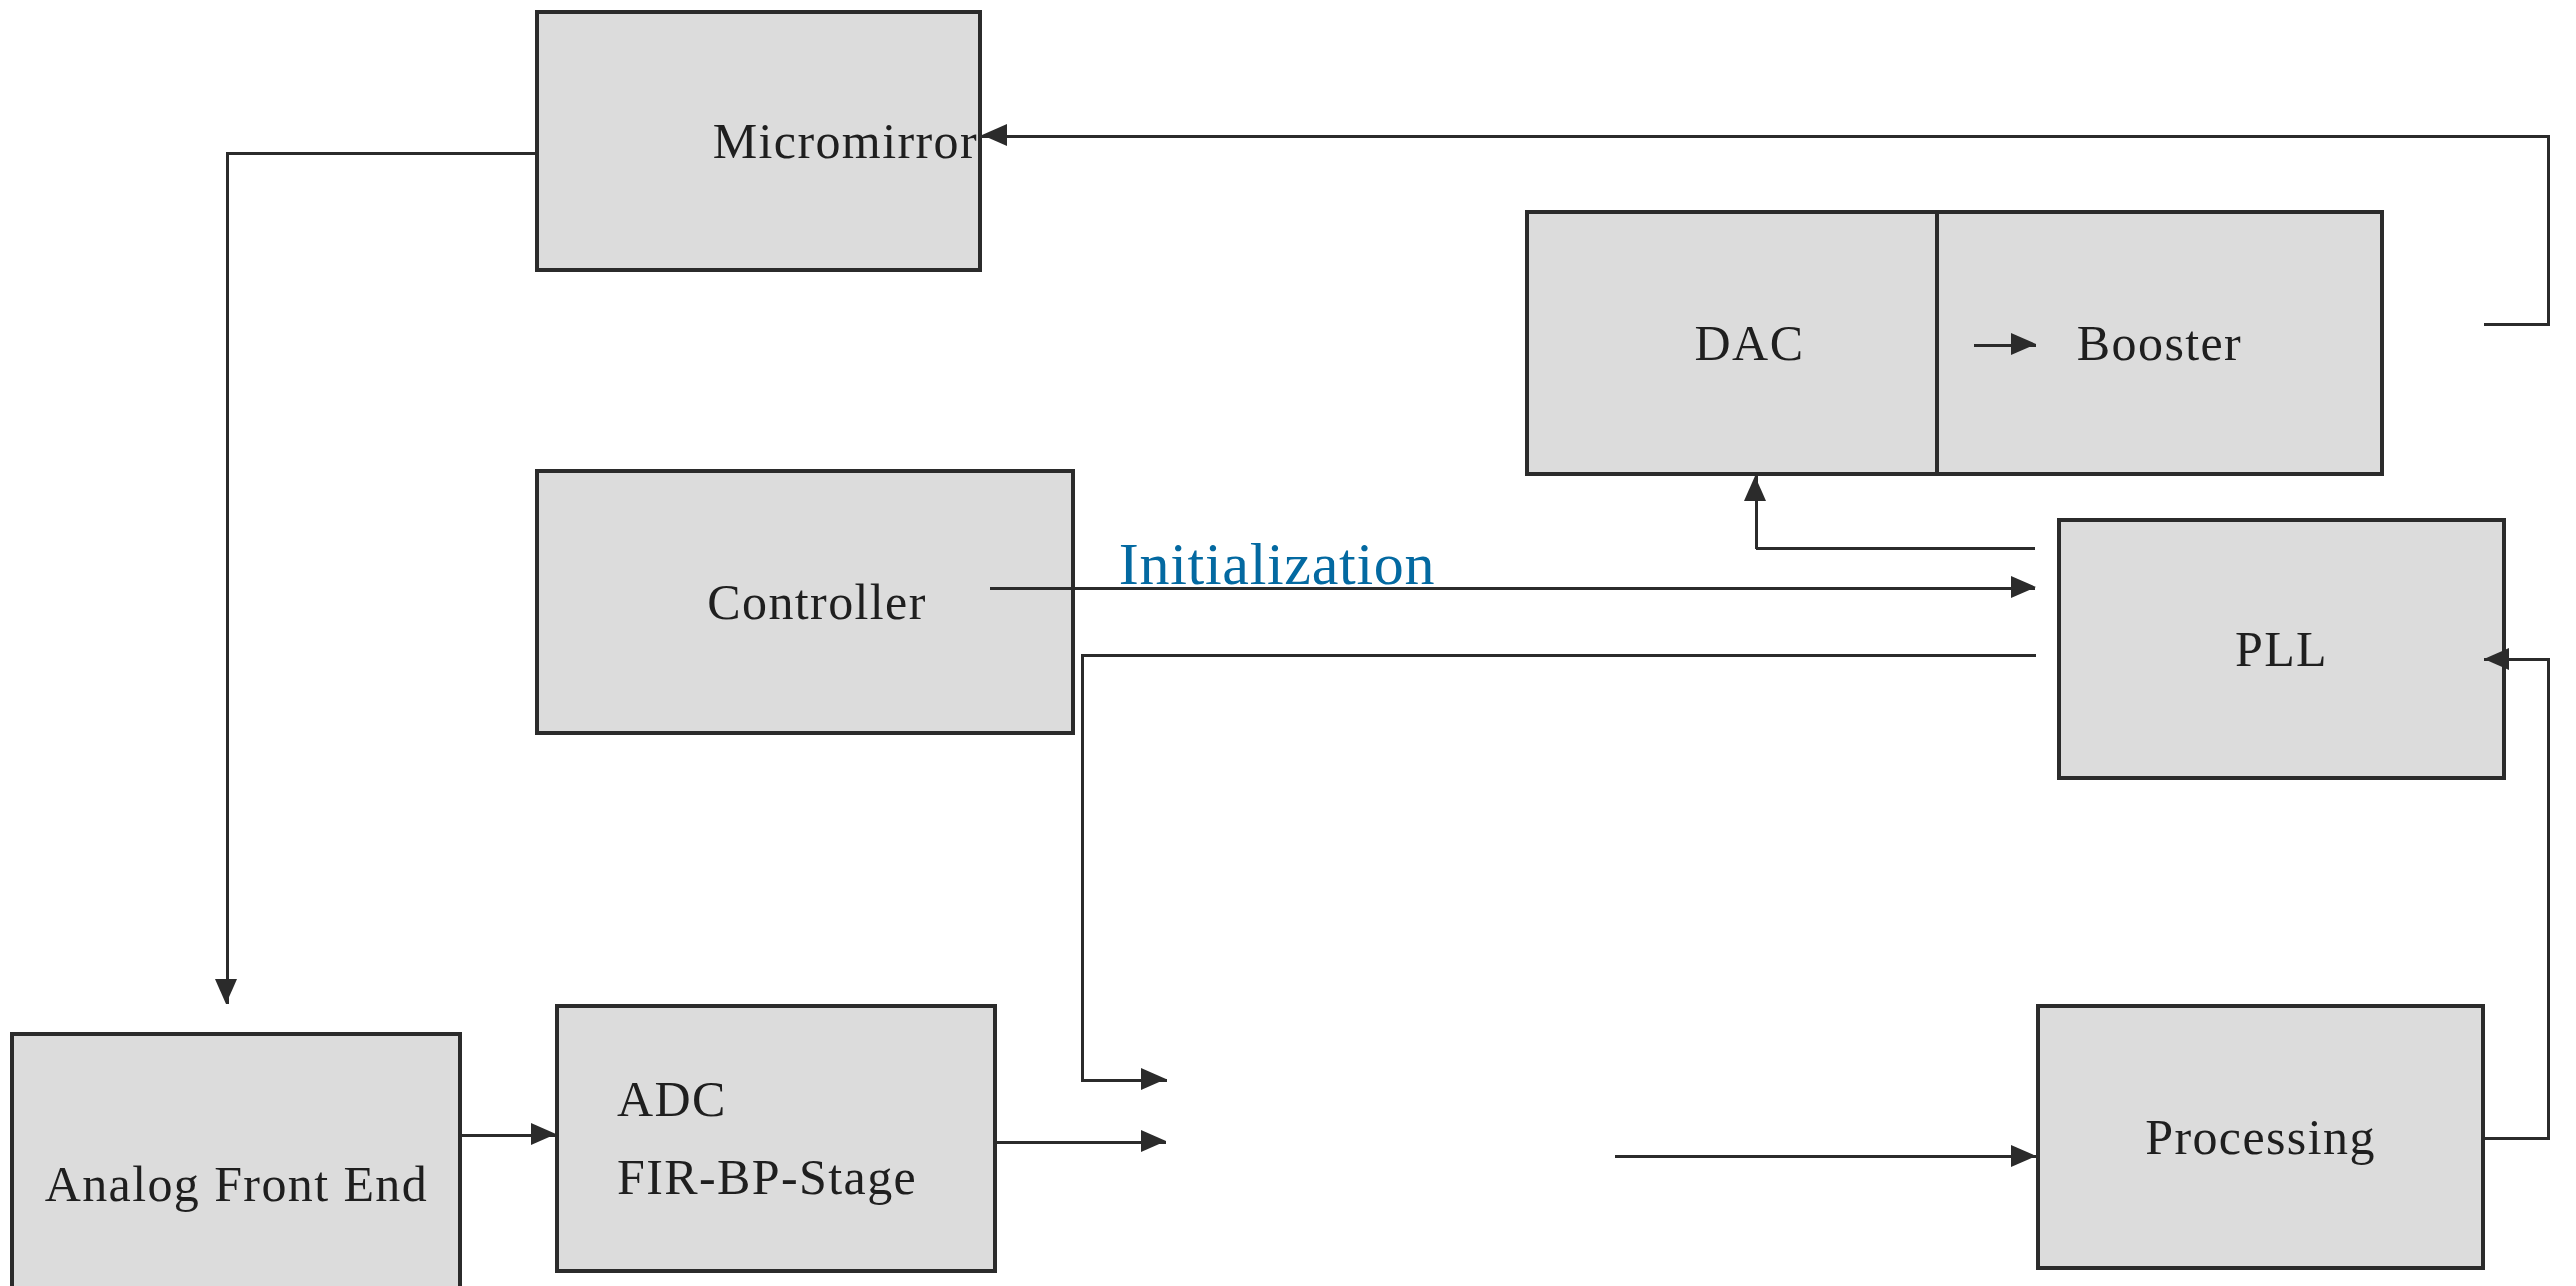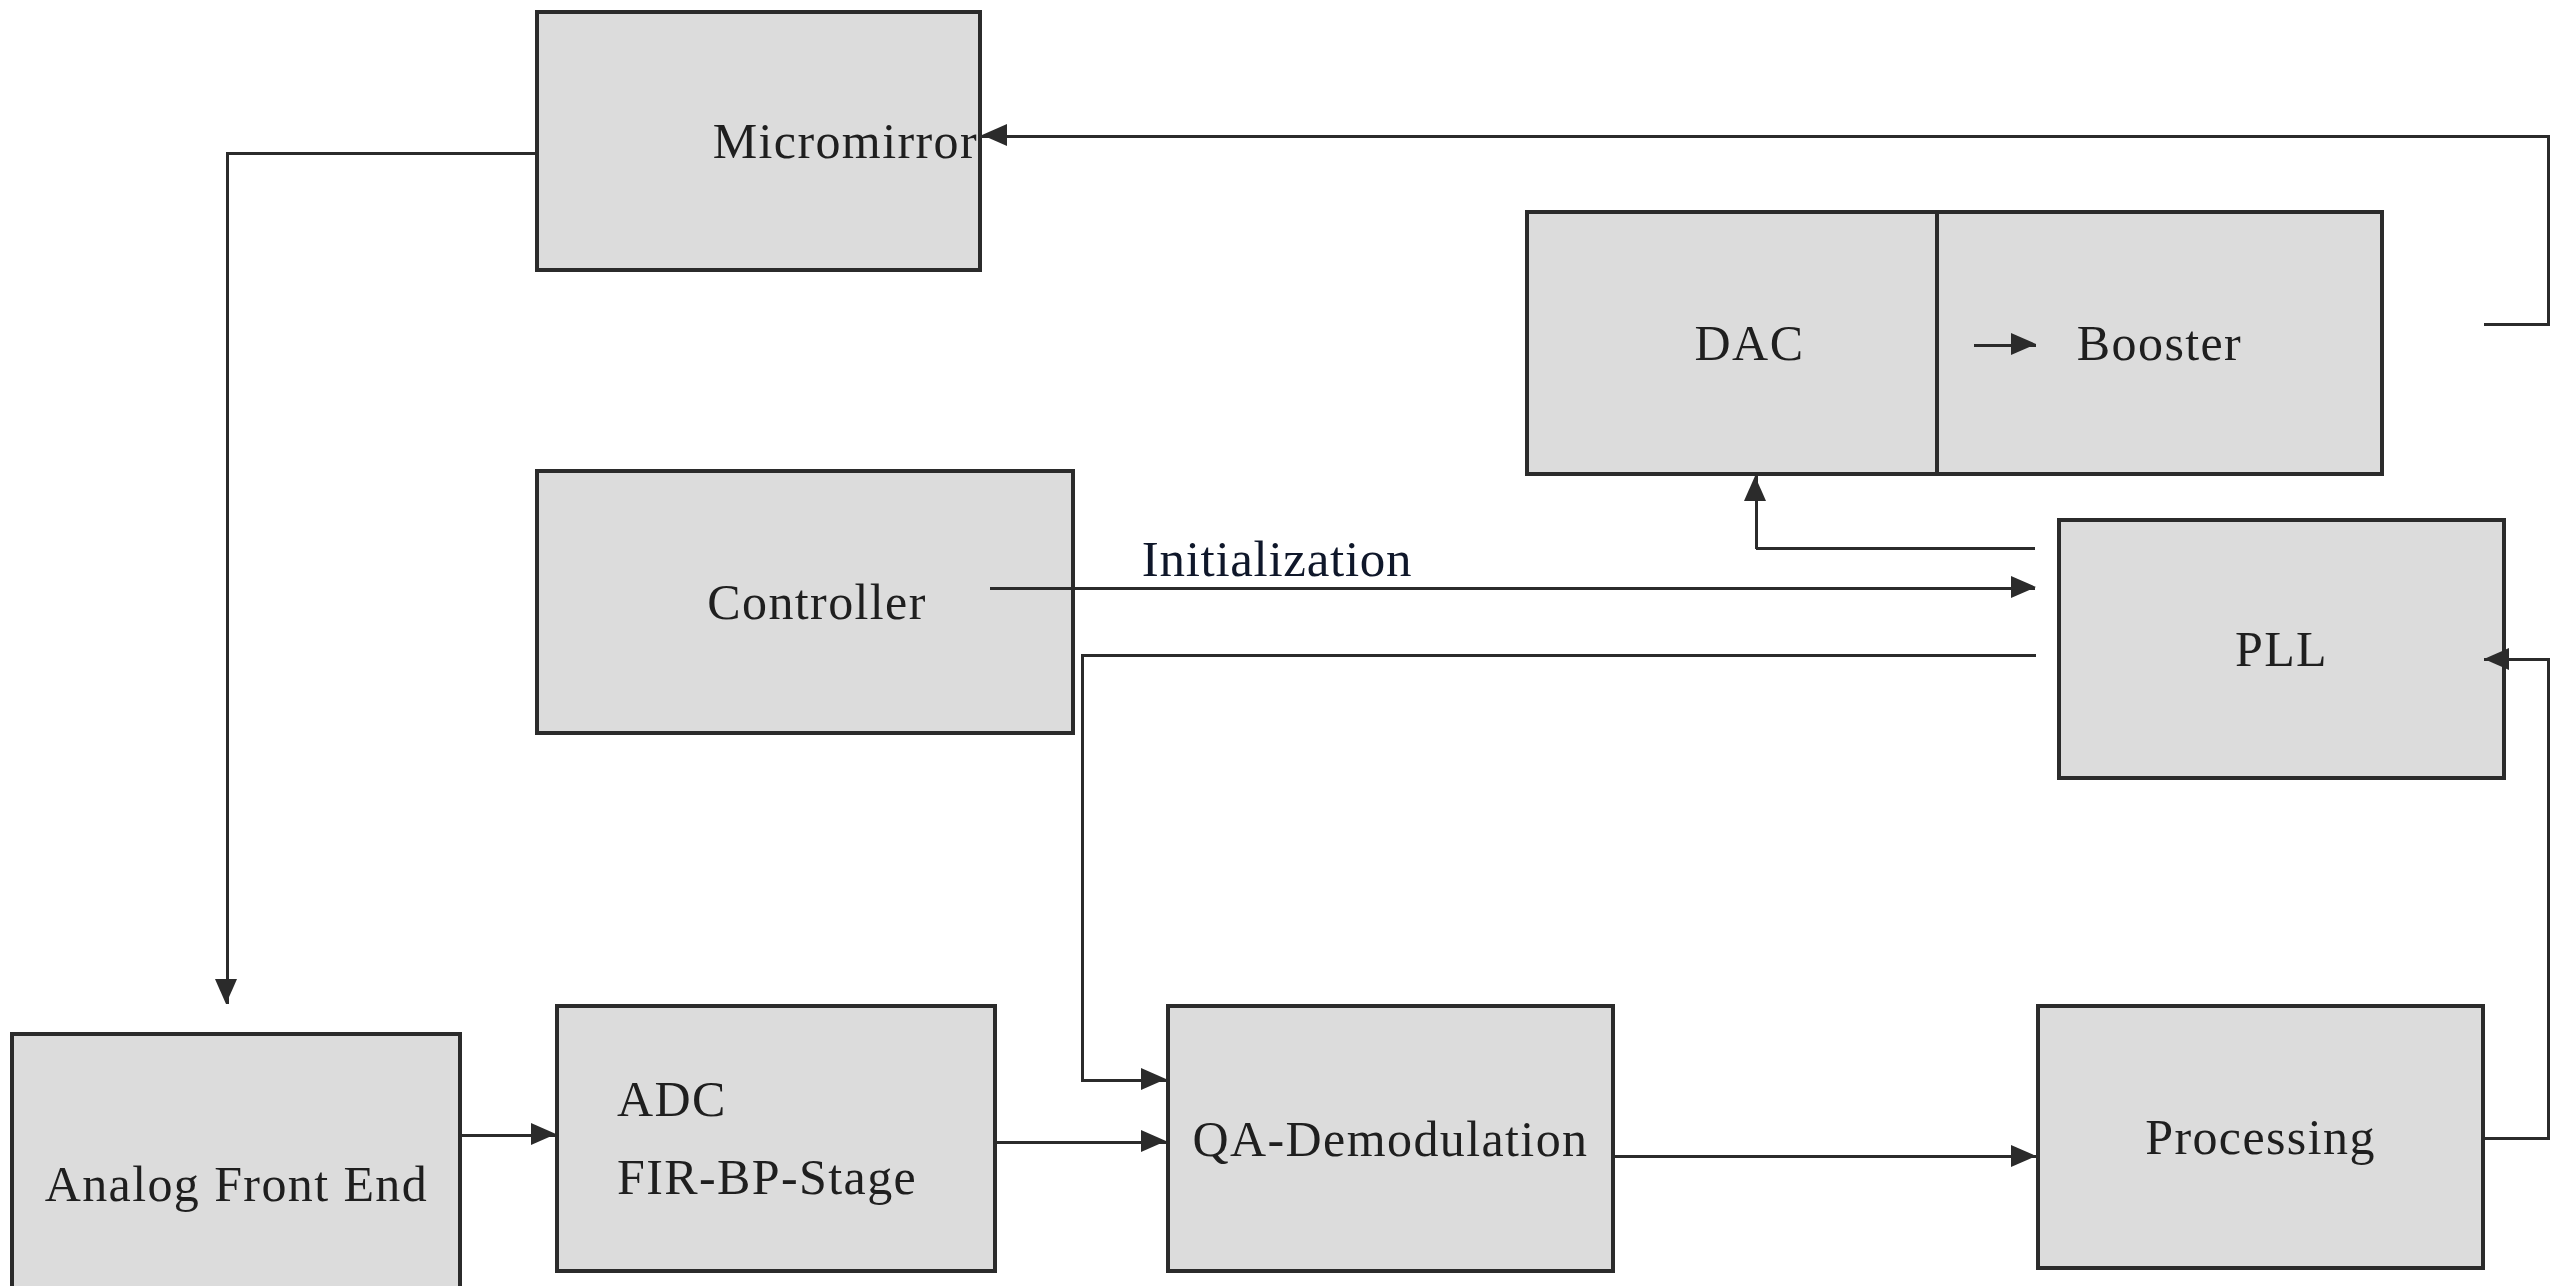--- a/index.html
+++ b/index.html
@@ -57,24 +57,24 @@
   .arrow-up {
     border-width: 0 11.7px 25px 11.7px;
     border-color: transparent transparent #2b2b2b transparent;
   }
   .arrow-down {
     border-width: 25px 11.7px 0 11.7px;
     border-color: #2b2b2b transparent transparent transparent;
   }
   .edge-label {
     position: absolute;
-    font-size: 51px;
+    font-size: 60px;
     letter-spacing: 0.7px;
     text-align: center;
-    color: #0f172a;
+    color: #0369a1;
     white-space: nowrap;
   }
 
   
   #b-micromirror { left: 535px;  top: 10.4px;   width: 447px; height: 262px; justify-content: flex-end; }
   #b-dac         { left: 1525px; top: 210px;  width: 449px; height: 266px; }
   #b-booster     { left: 1935px; top: 210px;  width: 449px; height: 266px; }
   #b-controller  { left: 535px;  top: 469px;  width: 540px; height: 266px; padding-left: 24px; }
   #b-pll         { left: 2036px; top: 518px;  width: 449px; height: 262px; margin-left: 21px; }
   #b-afe         { left: 10.4px;   top: 1032px; width: 452px; height: 304px; }
@@ -109,23 +109,20 @@
 
   <div class="box" id="b-afe">
     <span>Analog Front End</span>
   </div>
 
   <div class="box two-line" id="b-adc">
     <span>ADC</span>
     <span>FIR-BP-Stage</span>
   </div>
 
-  <div class="box" id="b-qa">
-    <span>QA-Demodulation</span>
-  </div>
 
   <div class="box" id="b-processing">
     <span>Processing</span>
   </div>
 
   <div class="line" style="left:226px; top:152px; width:309px; height:2.8px;"></div>
   <div class="line" style="left:226px; top:152px; width:2.8px; height:852px;"></div>
   <div class="arrow arrow-down" style="left:215px; top:979px;"></div>
 
   <div class="line" style="left:462px; top:1134px; width:93px; height:2.8px;"></div>

